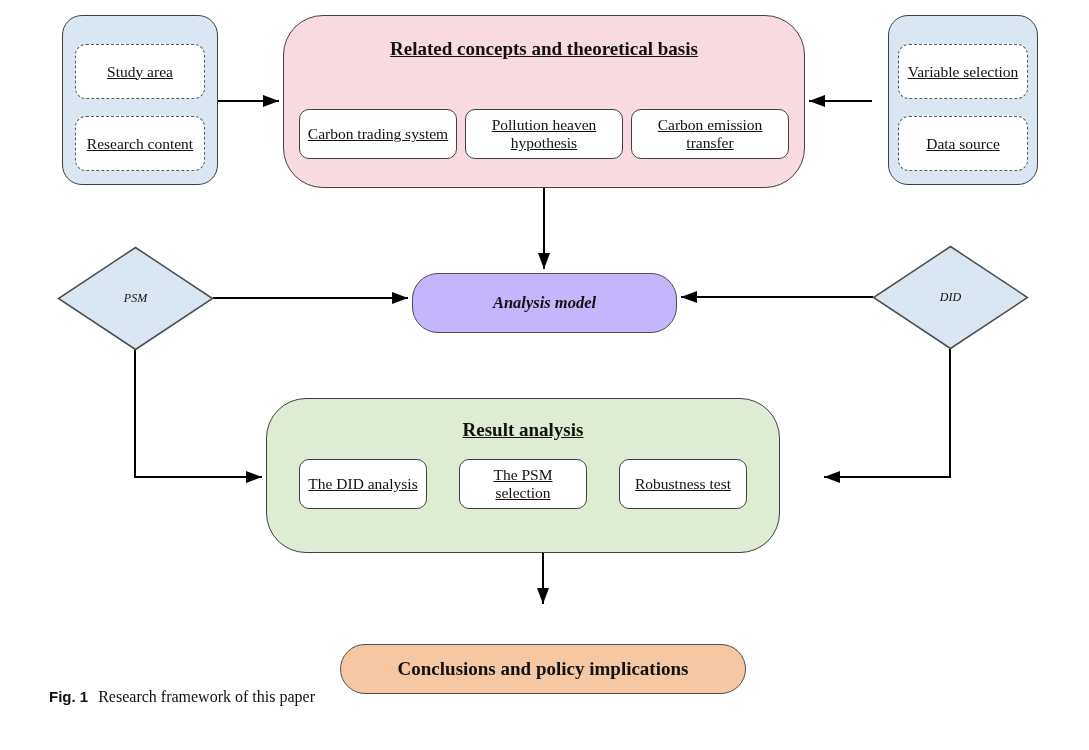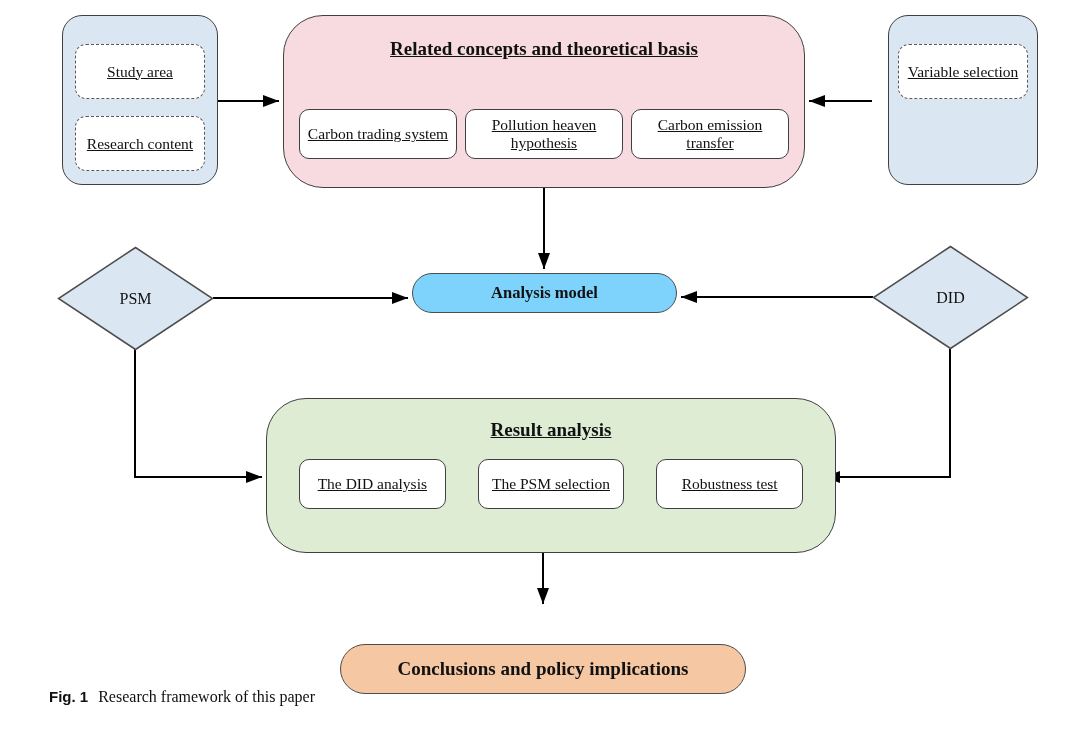--- a/index.html
+++ b/index.html
@@ -43,21 +43,21 @@
     display: flex;
     align-items: center;
     justify-content: center;
     font-size: 15.5px;
     text-align: center;
   }
   .big-group {
     border-radius: 40px;
   }
   .concepts-group { left: 283px; top: 15px; width: 522px; height: 173px; background: #f8dbe0; }
-  .results-group  { left: 266px; top: 398px; width: 570px; height: 155px; background: #deecd4; }
+  .results-group  { left: 266px; top: 398px; width: 514px; height: 155px; background: #deecd4; }
   .group-title {
     text-align: center;
     font-weight: bold;
     font-size: 19px;
     margin-top: 22px;
   }
   .results-group .group-title { margin-top: 20px; }
   .sub-row {
     display: flex;
     justify-content: space-between;
@@ -86,36 +86,38 @@
     width: 157px;
     height: 105px;
   }
   .diamond-wrap svg { position: absolute; left: 0; top: 0; }
   .diamond-label {
     position: absolute;
     left: 0; top: 0; right: 0; bottom: 0;
     display: flex;
     align-items: center;
     justify-content: center;
-    font-size: 16px;
+    font-size: 12px;
+    font-style: italic;
   }
   .pill {
     position: absolute;
     box-sizing: border-box;
     display: flex;
     align-items: center;
     justify-content: center;
     font-weight: bold;
   }
   .analysis-pill {
-    left: 412px; top: 273px; width: 265px; height: 40px;
-    background: #7dd3fc;
+    left: 412px; top: 273px; width: 265px; height: 60px;
+    background: #c4b5fd;
     border: 1.5px solid #4d4d4d;
     border-radius: 26px;
     font-size: 16.5px;
+    font-style: italic;
   }
   .conclusions-pill {
     left: 340px; top: 608px; width: 406px; height: 50px;
     background: #f5c7a2;
     border: 1.5px solid #4d4d4d;
     border-radius: 25px;
     font-size: 19px;
     margin-top: 36px;
   }
   .caption {
@@ -172,20 +174,23 @@
       <div class="sub-node">
         <span>Carbon emission transfer</span>
       </div>
     </div>
   </div>
 
   <div class="group blue-group" style="left:872px; top:15px; width:150px; height:170px;margin-left:16px;">
     <div class="dashed-node">
       <span>Variable selection</span>
     </div>
+    <div class="dashed-node">
+      <span>Data source</span>
+    </div>
   </div>
 
   <div class="diamond-wrap" style="left:57px; top:246px;">
     <svg width="157" height="105" viewBox="0 0 157 105">
       <polygon points="78.5,1.5 155.5,52.5 78.5,103.5 1.5,52.5" fill="#dae7f3" stroke="#4d4d4d" stroke-width="1.5"></polygon>
     </svg>
     <div class="diamond-label">PSM</div>
   </div>
 
   <div class="pill analysis-pill">

